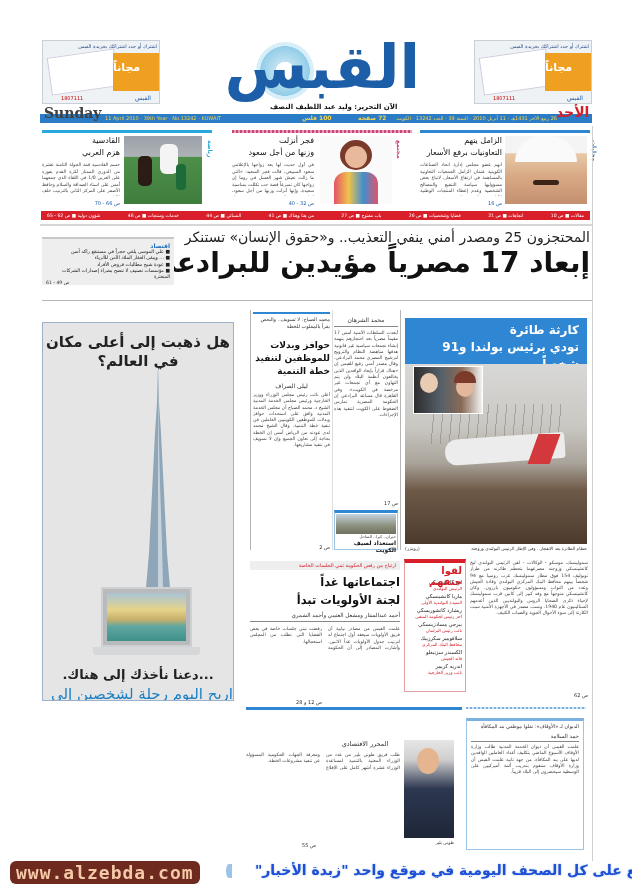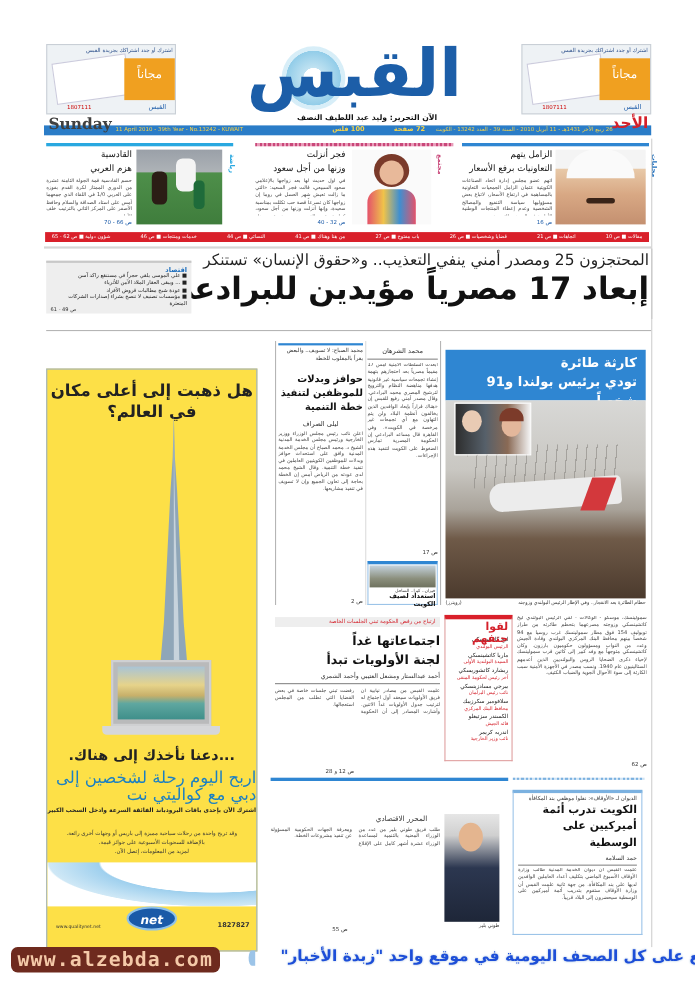--- a/index.html
+++ b/index.html
@@ -4,21 +4,21 @@
 <style>
   * { box-sizing: border-box; margin: 0; padding: 0; }
   html, body { width: 632px; height: 894px; background: #ffffff; overflow: hidden; }
   body { font-family: "DejaVu Sans", sans-serif; color: #222; position: relative; }
   .page { position: absolute; left: 0; top: 0; width: 632px; height: 894px; background: #fff; }
 
   
   .promo { position: absolute; top: 40px; width: 118px; height: 64px; border: 1px solid #c9cfd6; background: #eef2f5; overflow: hidden; }
   .promo .ptitle { position: absolute; top: 2px; left: 2px; right: 2px; font-size: 5px; color: #2a4e8a; direction: rtl; text-align: right; white-space: nowrap; overflow: hidden; }
   .promo .card { position: absolute; left: 6px; top: 12px; width: 68px; height: 38px; background: #fff; border: 1px solid #ccd; transform: rotate(-8deg); }
-  .promo .free { position: absolute; right: 0; top: 12px; width: 46px; height: 38px; background: #f0a020; color: #fff; font-size: 11px; font-weight: normal; text-align: center; padding-top: 8px; }
+  .promo .free { position: absolute; right: 0; top: 12px; width: 46px; height: 38px; background: #f0a020; color: #fff; font-size: 11px; font-weight: bold; padding-top: 8px; }
   .promo .phone { position: absolute; left: 18px; bottom: 2px; font-size: 5px; color: #c00; }
   .promo .plogo { position: absolute; right: 8px; bottom: 2px; font-size: 6px; color: #1a5aa8; }
 
   .logo { position: absolute; left: 210px; top: 38px; width: 210px; height: 64px; }
   .logo .word { position: absolute; right: 0; top: -6px; font-family: "DejaVu Sans", sans-serif; font-weight: bold; font-size: 60px; color: #1c5ea8; direction: rtl; letter-spacing: -2px; }
   .logo .swirl { position: absolute; left: 46px; top: 4px; width: 58px; height: 58px; border-radius: 50%; background: radial-gradient(circle, #ffffff 22%, #b9dff0 23%, #86c7e6 60%, #d3ecf7 61%); opacity: 0.9; }
   .editor { position: absolute; left: 270px; top: 103px; font-size: 7px; color: #111; font-weight: bold; direction: rtl; }
 
   .datebar { position: absolute; left: 40px; top: 114px; width: 552px; height: 9px; background: #2a7cc7; }
   .datebar .dtxt-en { position: absolute; left: 65px; top: 1px; font-size: 5px; color: #f5d34a; white-space: nowrap; }
@@ -60,21 +60,21 @@
 
   .hawafez-kicker { position: absolute; left: 253px; top: 316px; width: 77px; font-size: 5px; color: #333; direction: rtl; text-align: right; line-height: 7px; }
   .hawafez-title { position: absolute; left: 253px; top: 339px; width: 77px; font-size: 9px; font-weight: bold; color: #111; direction: rtl; text-align: right; line-height: 13px; }
 
   .coast-box { position: absolute; left: 334px; top: 510px; width: 64px; height: 40px; border: 1px solid #9cc4e8; border-top: 3px solid #2f86d2; padding: 1px; }
   .coast-box .img { height: 20px; background: linear-gradient(180deg,#c5d3de,#8b8f7d 60%,#6f725f); }
   .coast-box .k { font-size: 4px; color: #333; direction: rtl; text-align: right; }
   .coast-box .t { font-size: 6px; font-weight: bold; color: #111; direction: rtl; text-align: right; }
 
   
-  .ad { position: absolute; left: 42px; top: 322px; width: 192px; height: 530px; border: 1px solid #9bb1c9; background: #fde047; overflow: hidden; margin-top: 13px; }
+  .ad { position: absolute; left: 42px; top: 322px; width: 192px; height: 379px; border: 1px solid #9bb1c9; background: #e5e5e5; overflow: hidden; }
   .ad .q { position: absolute; left: 0; right: 0; top: 10px; text-align: center; direction: rtl; font-size: 15px; font-weight: bold; color: #222; line-height: 19px; }
   .ad .tower { position: absolute; left: 102px; top: 40px; }
   .ad .laptop { position: absolute; left: 56px; top: 262px; width: 95px; height: 72px; }
   .ad .laptop .scr { position: absolute; left: 2px; top: 2px; width: 91px; height: 60px; background: #b9babb; border: 2px solid #cfd0d2; }
   .ad .laptop .scrin { position: absolute; left: 4px; top: 4px; right: 4px; bottom: 4px; background: linear-gradient(180deg,#a9c4d6 0%,#e6d38a 35%,#c7b06a 55%,#5fa7a0 70%,#3f8f8a 100%); }
   .ad .laptop .base { position: absolute; left: -6px; top: 62px; width: 107px; height: 8px; background: #d6d7d9; border-radius: 0 0 4px 4px; }
   .ad .tag1 { position: absolute; left: 0; right: 0; top: 344px; text-align: center; direction: rtl; font-size: 13px; font-weight: bold; color: #222; }
   .ad .tag2 { position: absolute; left: 0; right: 0; top: 364px; direction: rtl; font-size: 15px; color: #1a7fc4; line-height: 15px; }
   .ad .tag3 { position: absolute; left: 0; right: 0; top: 397px; text-align: center; direction: rtl; font-size: 5.4px; font-weight: bold; color: #222; line-height: 9px; }
   .ad .tag4 { position: absolute; left: 0; right: 0; top: 418px; text-align: center; direction: rtl; font-size: 5px; color: #333; line-height: 8px; }
@@ -315,24 +315,20 @@
   <div class="blair-photo">
     <div class="face"></div>
   </div>
   <div class="blair-caption">طوني بلير</div>
   <div class="byline" style="left:330px; top:740px; width:70px; font-size:6.5px;">المحرر الاقتصادي</div>
   <div class="col-text" style="left:246px; top:752px; width:154px; height:88px; column-count:2; column-gap:6px;">طلب فريق طوني بلير من عدد من الوزراء المعنية بالتنمية لمساعدة الوزراء عشرة أشهر كامل على الإقلاع ومعرفة الجهات الحكومية المسؤولة عن تنفيذ مشروعات الخطة.</div>
   <div class="teaser-ref" style="left:246px; top:842px; width:70px; color:#333;">ص 55</div>
 
   <div class="kuwait-box">
     <div class="k">الديوان لـ «الأوقاف»: نقلوا موظفي بند المكافأة</div>
-    <div class="t">
-      <div>الكويت تدرب أئمة</div>
-      <div>أميركيين على الوسطية</div>
-    </div>
     <div class="by">حمد السلامة</div>
     <div class="col-text" style="position:relative; width:auto; height:60px;">علمت القبس أن ديوان الخدمة المدنية طالب وزارة الأوقاف الأسبوع الماضي بتكليف أعداد العاملين الوافدين لديها على بند المكافأة. من جهة ثانية علمت القبس أن وزارة الأوقاف ستقوم بتدريب أئمة أميركيين على الوسطية سيحضرون إلى البلاد قريباً.</div>
   </div>
 
   <div class="page-vrule"></div>
 
   <div class="footer-url">www.alzebda.com</div>
   <div class="footer-dot"></div>
   <div class="footer-cta">اطلع على كل الصحف اليومية في موقع واحد "زبدة الأخبار"</div>
 

